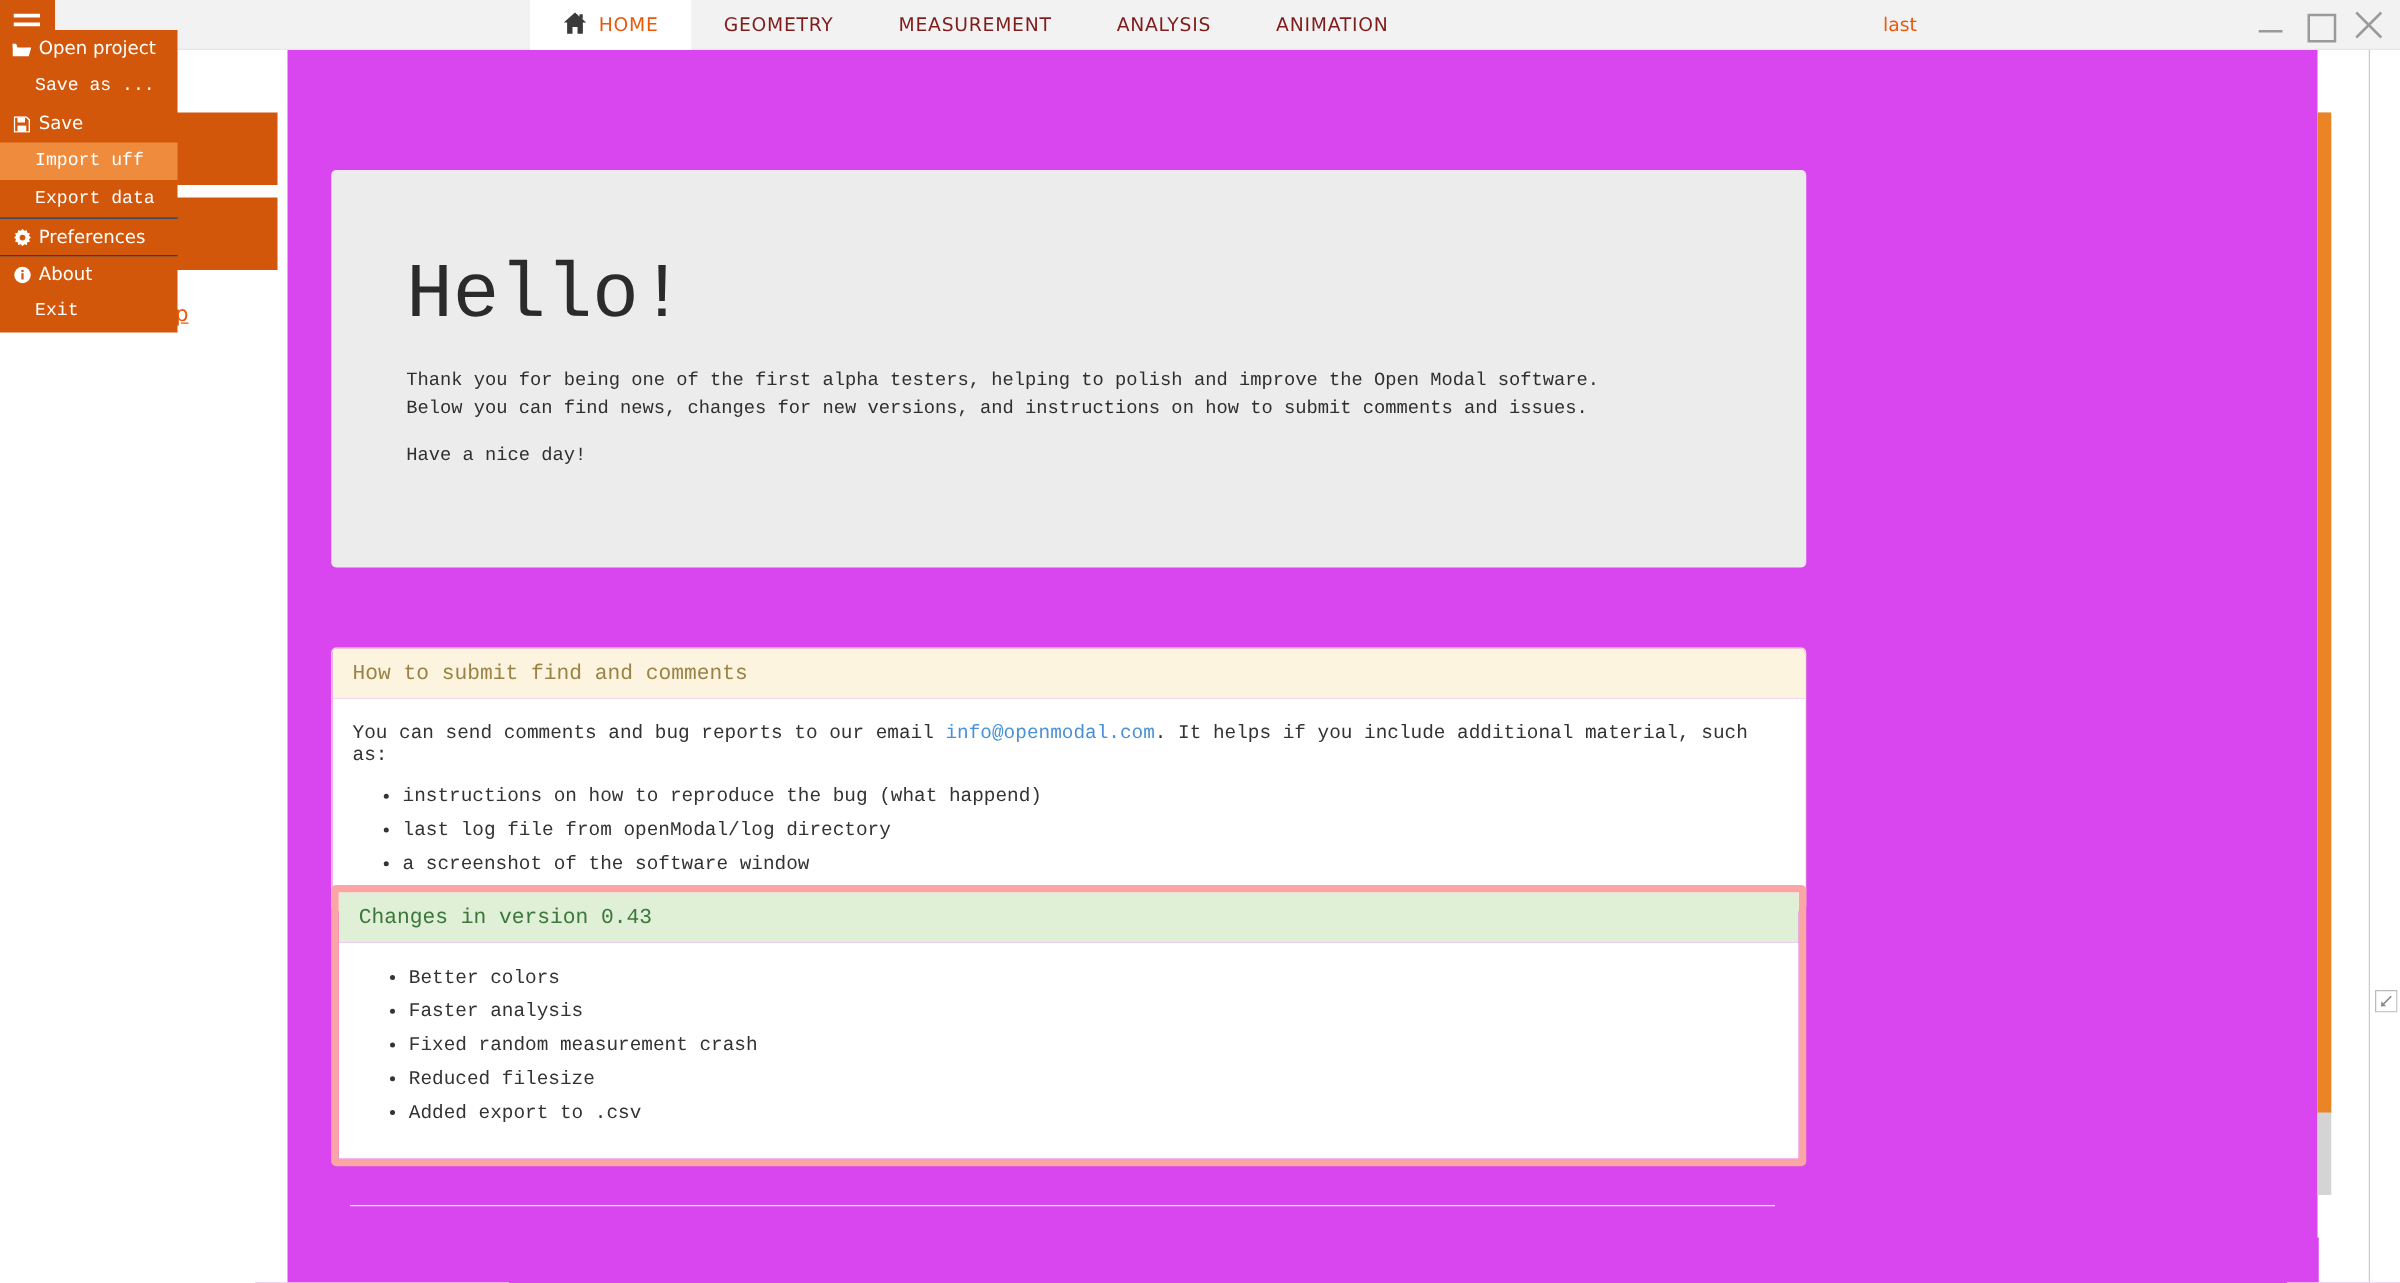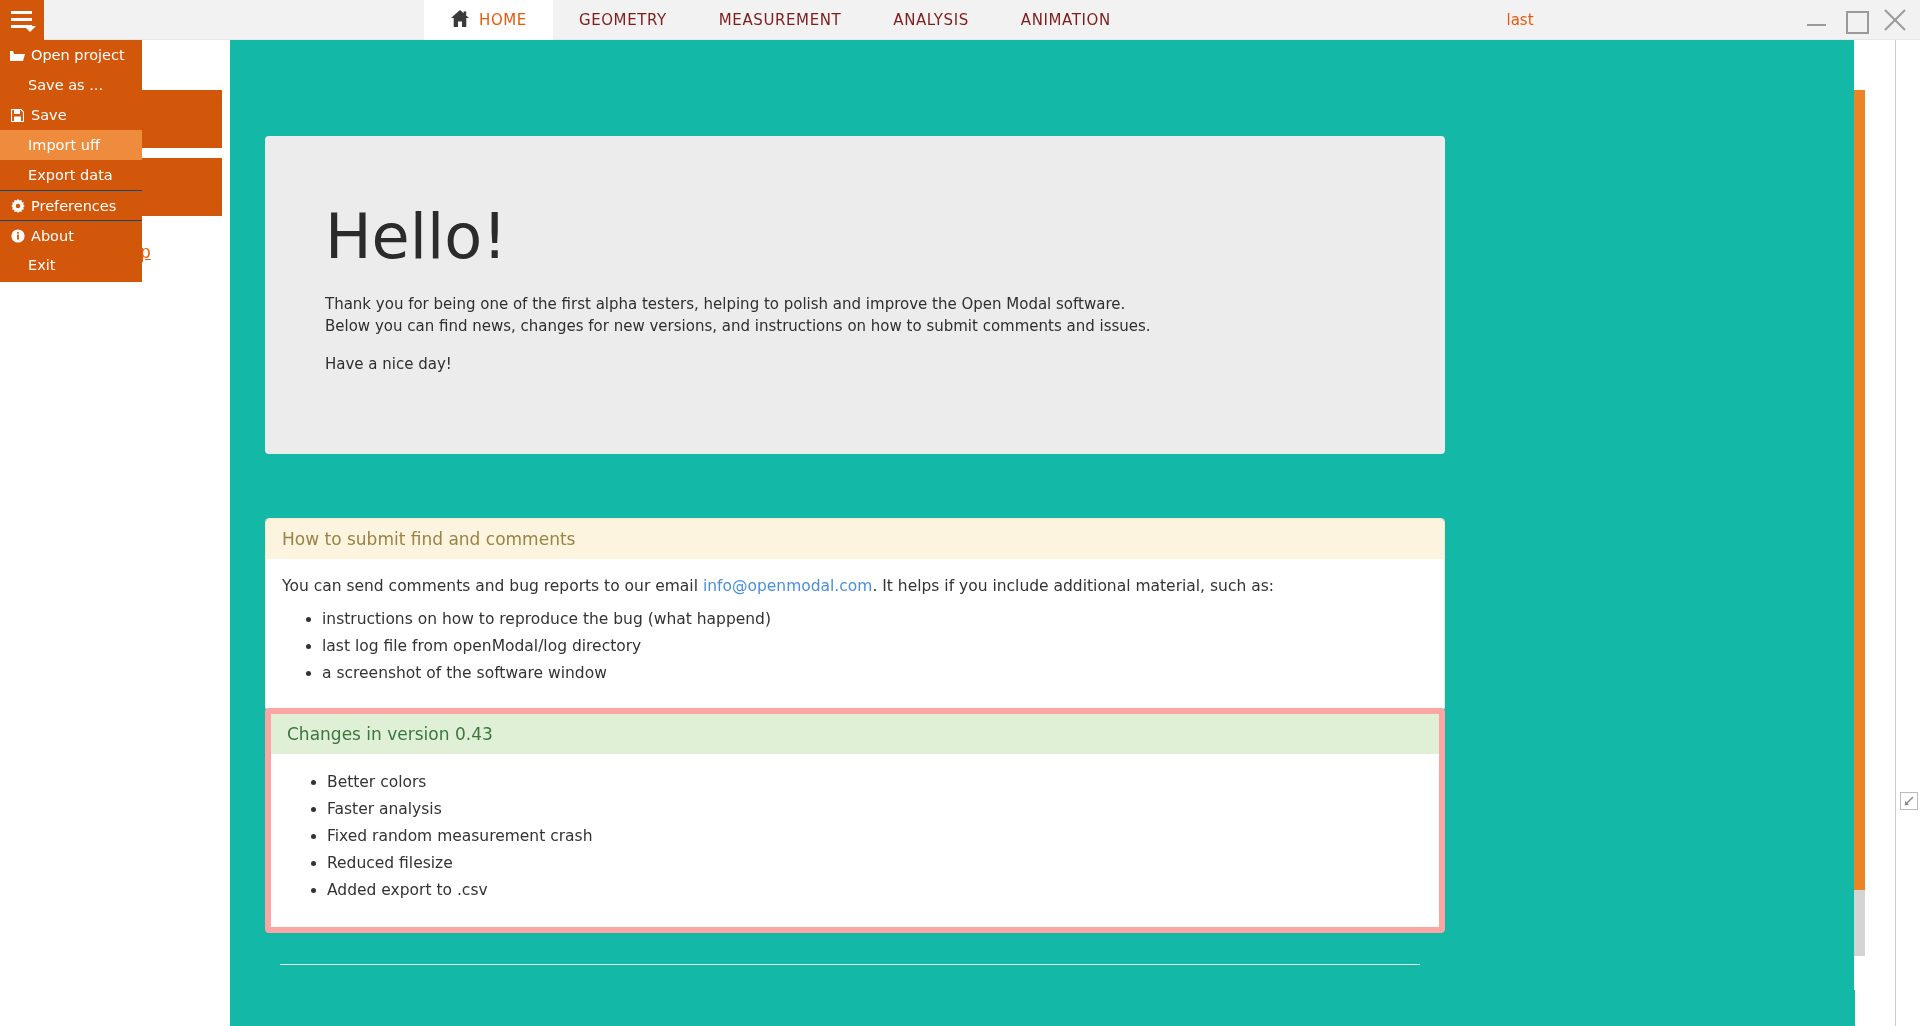--- a/index.html
+++ b/index.html
@@ -159,59 +159,60 @@
     margin-left: 112px;
     font-size: 17px;
     color: #e8590c;
     text-decoration: underline;
     cursor: pointer;
   }
 
   
   .menu {
     position: absolute;
-    top: 40px;
+    top: 24px;
     left: 0;
     width: 142px;
     background: #d2570b;
     z-index: 50;
     padding-bottom: 2px;
   }
   .menu-item {
     position: relative;
     height: 30px;
     display: flex;
     align-items: center;
     padding-left: 9px;
     font-size: 14.5px;
     color: #ffffff;
     cursor: pointer;
     white-space: nowrap;
   }
-  .menu-item.indent { padding-left: 28px; }
+  .menu-item.indent { padding-left: 28px; font-family: Liberation Mono, monospace; }
   .menu-item.highlight { background: #ef8b3d; }
   .menu-item.sep-above { border-top: 1px solid #0c4a6e; }
   .menu-ico {
     width: 17px;
     margin-right: 5px;
     display: flex;
     align-items: center;
     justify-content: center;
     flex: 0 0 auto;
   }
 
   
   .content {
     position: absolute;
     top: 40px;
     left: 230px;
     width: 1625px;
     height: 986px;
-    background: #14b8a6;
+    background: #d946ef;
     overflow: hidden;
+    font-family: Liberation Mono, monospace;
   }
 
   .hero {
     position: absolute;
     top: 96px;
     left: 35px;
     width: 1180px;
     height: 318px;
     background: #ececec;
     border-radius: 4px;

